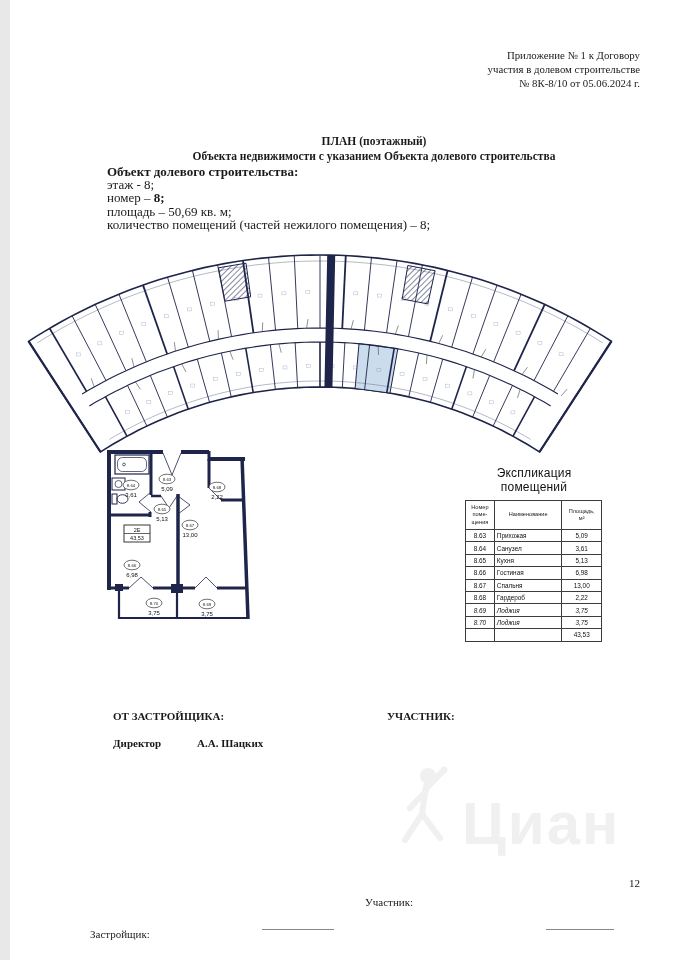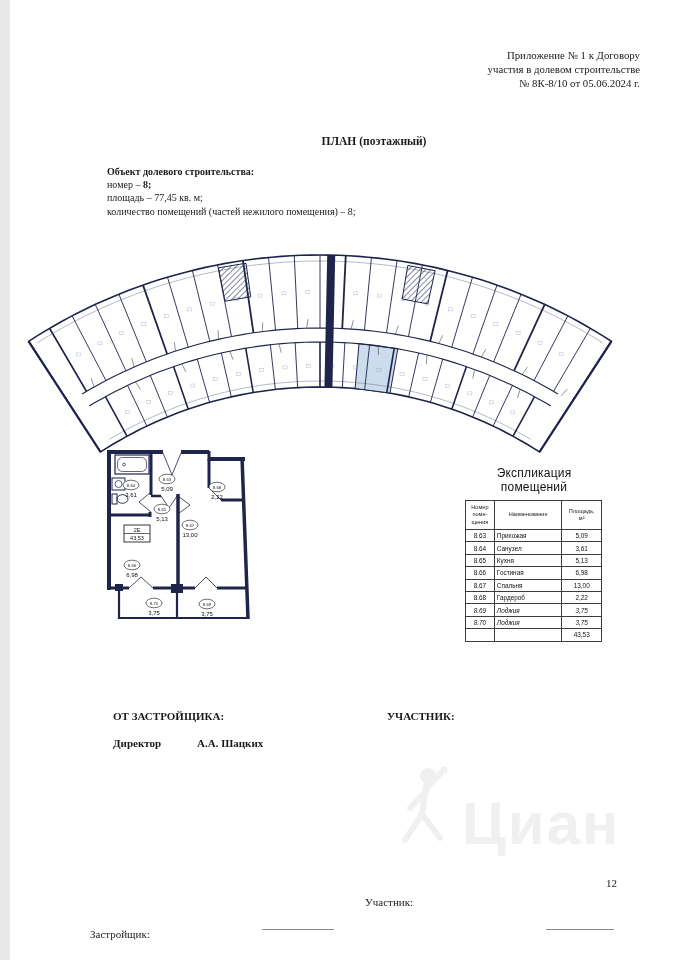--- a/index.html
+++ b/index.html
@@ -5,21 +5,21 @@
   html,body{margin:0;padding:0;background:#e8e8e8;}
   .page{position:relative;width:678px;height:960px;background:#ffffff;overflow:hidden;
         font-family:"Liberation Serif",serif;color:#1a1a1a;margin-left:10px;}
   
   .appendix{position:absolute;top:49px;right:48px;text-align:right;
             font-size:10.8px;line-height:13.8px;}
   
   .doc-title{position:absolute;top:134px;left:100px;width:528px;text-align:center;
              font-weight:bold;font-size:11.5px;line-height:14.5px;}
   
-  .object-info{position:absolute;top:165px;left:97px;font-size:10px;line-height:13.2px;}
+  .object-info{position:absolute;top:165px;left:97px;font-size:13px;line-height:13.2px;}
   .object-info .heading{font-weight:bold;}
   .object-info b{font-weight:bold;}
   
   .building-svg{position:absolute;left:0;top:228px;width:678px;height:240px;}
   
   .apartment-svg{position:absolute;left:95px;top:438px;width:150px;height:190px;}
   
   .explication{position:absolute;left:453px;top:466px;width:142px;
                font-family:"Liberation Sans",sans-serif;}
   .explication .tbl-title{text-align:center;font-size:12px;color:#111;margin-bottom:6px;
@@ -42,43 +42,45 @@
   .sig-name{left:187px;top:737px;}
   
   .watermark{position:absolute;left:378px;top:760px;width:250px;height:100px;pointer-events:none;}
   
   .foot-label{position:absolute;font-size:11px;white-space:nowrap;}
   .foot-dev{left:80px;top:928px;}
   .foot-part{left:355px;top:896px;}
   .foot-line{position:absolute;border-top:1px solid #8a8a8a;height:0;}
   .line-dev{left:252px;top:929px;width:72px;}
   .line-part{left:536px;top:929px;width:68px;}
-  .page-number{position:absolute;left:596px;top:877px;width:34px;text-align:left;
+  .page-number{position:absolute;left:596px;top:877px;width:34px;text-align:right;
                font-size:11px;}
 </style>
 </head>
 <body>
 
 <div class="page">
 
   <div class="appendix">
     <div>Приложение № 1 к Договору</div>
     <div>участия в долевом строительстве</div>
     <div>№ 8К-8/10 от 05.06.2024 г.</div>
   </div>
 
   <div class="doc-title">
     <div>ПЛАН (поэтажный)</div>
+    <div>Объекта недвижимости с указанием Объекта долевого строительства</div>
   </div>
 
   <div class="object-info">
     <div class="heading">Объект долевого строительства:</div>
     <div id="object-lines">
+        <div><span>этаж - 8;</span></div>
         <div><span>номер – </span><b>8;</b></div>
-        <div><span>площадь – 77,45 кв. м;</span></div>
+        <div><span>площадь – 50,69 кв. м;</span></div>
         <div><span>количество помещений (частей нежилого помещения) – 8;</span></div>
       </div>
   </div>
 
   <svg id="building-svg" class="building-svg" viewBox="0 228 678 240">
     <defs>
       <pattern id="hatch" width="4" height="4" patternUnits="userSpaceOnUse" patternTransform="rotate(45)">
         <line x1="0" y1="0" x2="0" y2="4" stroke="#1e244a" stroke-width="1.1"></line>
       </pattern>
     </defs>

